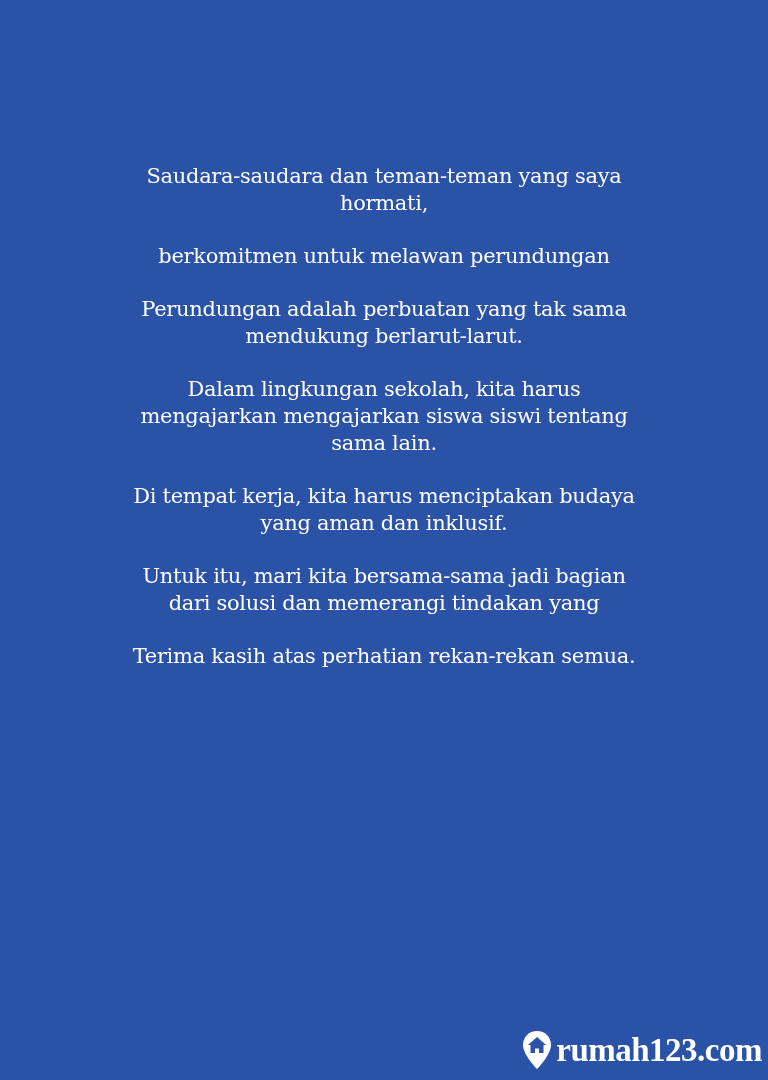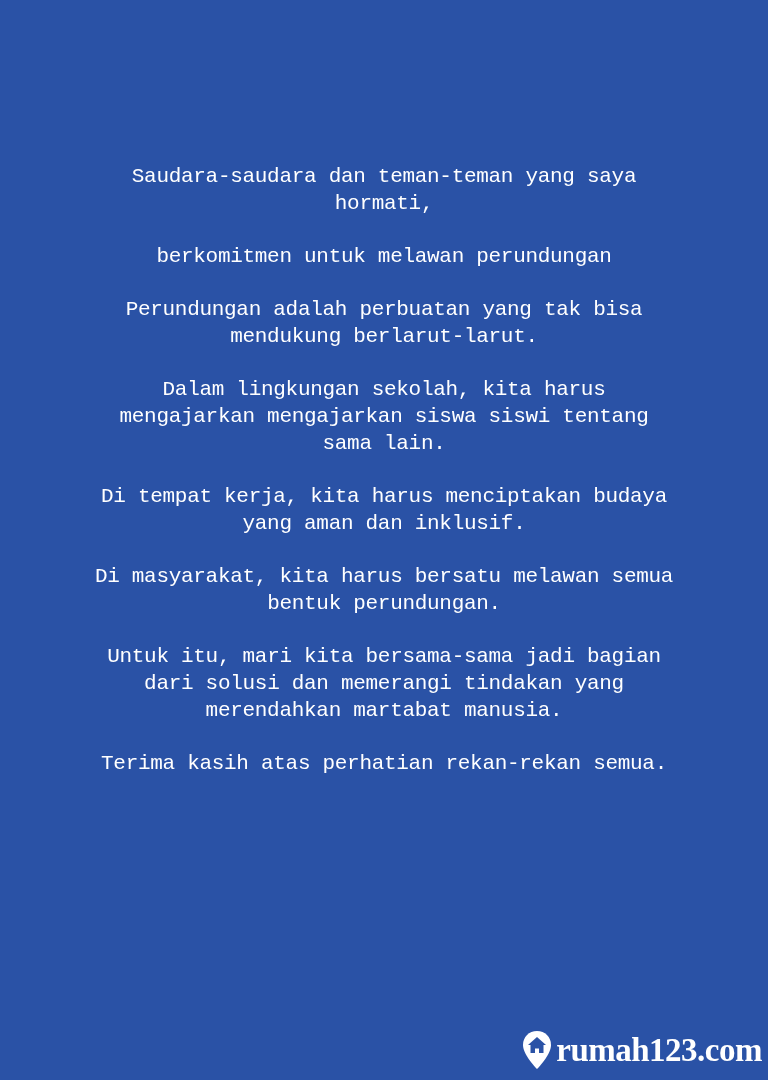--- a/index.html
+++ b/index.html
@@ -24,21 +24,20 @@
     }
     .para {
       font-size: 21px;
       line-height: 27px;
       margin: 0 0 26px 0;
       letter-spacing: -0.3px;
     }
     .para .ln {
       display: block;
       white-space: nowrap;
-      font-family: Liberation Mono, monospace;
     }
     .logo {
       position: absolute;
       right: 6px;
       bottom: 8px;
       display: flex;
       align-items: center;
       height: 44px;
     }
     .logo-icon {
@@ -59,40 +58,35 @@
 
 <div class="speech">
   <p class="para">
     <span class="ln">Saudara-saudara dan teman-teman yang saya</span>
     <span class="ln">hormati,</span>
   </p>
   <p class="para">
     <span class="ln">berkomitmen untuk melawan perundungan</span>
   </p>
   <p class="para">
-    <span class="ln">Perundungan adalah perbuatan yang tak bisa</span>
+    <span class="ln">Perundungan adalah perbuatan yang tak sama</span>
     <span class="ln">mendukung berlarut-larut.</span>
   </p>
   <p class="para">
     <span class="ln">Dalam lingkungan sekolah, kita harus</span>
     <span class="ln">mengajarkan mengajarkan siswa siswi tentang</span>
     <span class="ln">sama lain.</span>
   </p>
   <p class="para">
     <span class="ln">Di tempat kerja, kita harus menciptakan budaya</span>
     <span class="ln">yang aman dan inklusif.</span>
   </p>
   <p class="para">
-    <span class="ln">Di masyarakat, kita harus bersatu melawan semua</span>
-    <span class="ln">bentuk perundungan.</span>
-  </p>
-  <p class="para">
     <span class="ln">Untuk itu, mari kita bersama-sama jadi bagian</span>
     <span class="ln">dari solusi dan memerangi tindakan yang</span>
-    <span class="ln">merendahkan martabat manusia.</span>
   </p>
   <p class="para">
     <span class="ln">Terima kasih atas perhatian rekan-rekan semua.</span>
   </p>
 </div>
 
 <div class="logo">
   <svg class="logo-icon" viewBox="0 0 30 40">
     <path d="M15 1 C7 1 1 7 1 15 C1 25 15 39 15 39 C15 39 29 25 29 15 C29 7 23 1 15 1 Z" fill="#ffffff"></path>
     <path d="M15 7 L6 15 L8.5 15 L8.5 23 L13 23 L13 18.5 L17 18.5 L17 23 L21.5 23 L21.5 15 L24 15 Z" fill="#2a52a6"></path>

